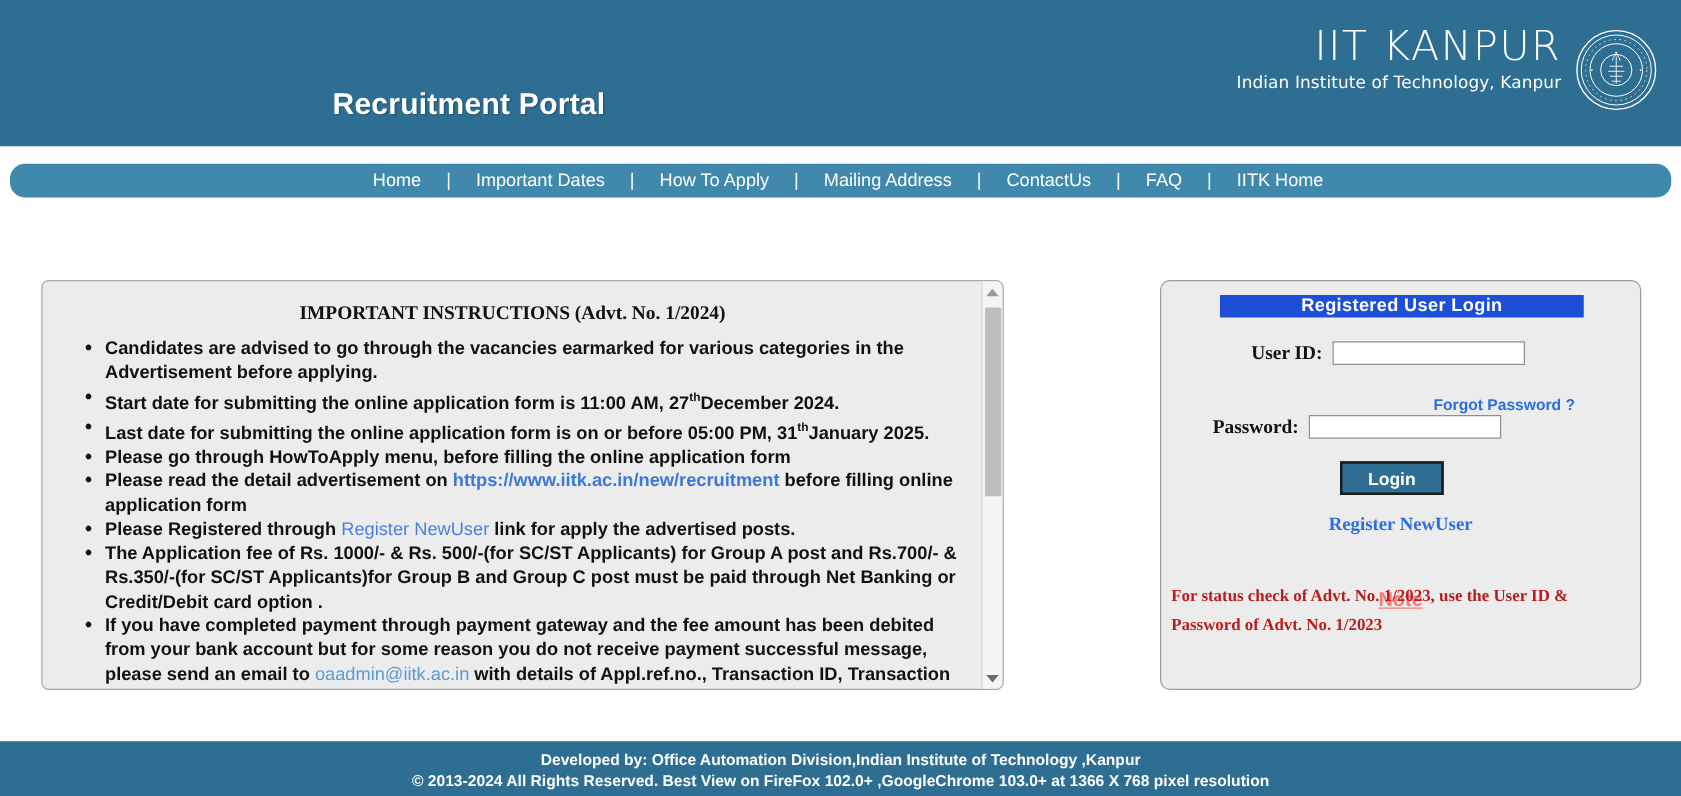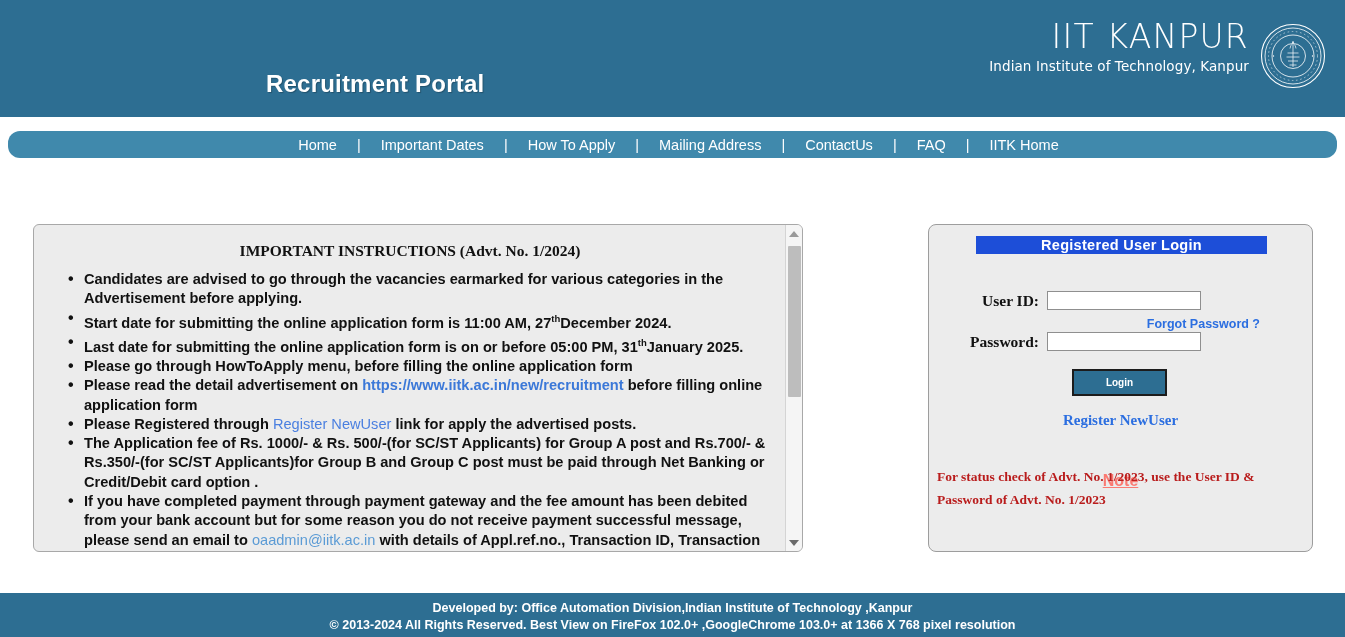--- a/index.html
+++ b/index.html
@@ -231,41 +231,41 @@
   .txt-input {
     width: 148px;
     height: 17px;
     border: 1px solid #8f8f8f;
     background: #ffffff;
     box-sizing: content-box;
     padding: 0 2px;
     font-size: 13px;
     font-family: "Liberation Sans", sans-serif;
   }
-  .row-userid { left: 0px; top: 66px; width: 100%; }
+  .row-userid { left: 0px; top: 48px; width: 100%; padding-left: 19px; }
   .row-password { left: 0px; top: 107px; width: 100%; }
   .forgot-link {
     position: absolute;
     right: 52px;
     top: 92px;
     color: #2b6ee0;
     font-size: 12.5px;
     text-decoration: none;
     font-weight: bold;
   }
   .login-btn {
     position: absolute;
     left: 143px;
     top: 144px;
-    width: 95px;
+    width: 83px;
     height: 27px;
     background: #2d6e92;
     border: 2px solid #1c1c1c;
     color: #ffffff;
-    font-size: 10px;
+    font-size: 14px;
     font-weight: bold;
     cursor: pointer;
     font-family: "Liberation Sans", sans-serif;
     padding: 0;
   }
   .register-link {
     position: absolute;
     left: 0; right: 0;
     top: 187px;
     text-align: center;

